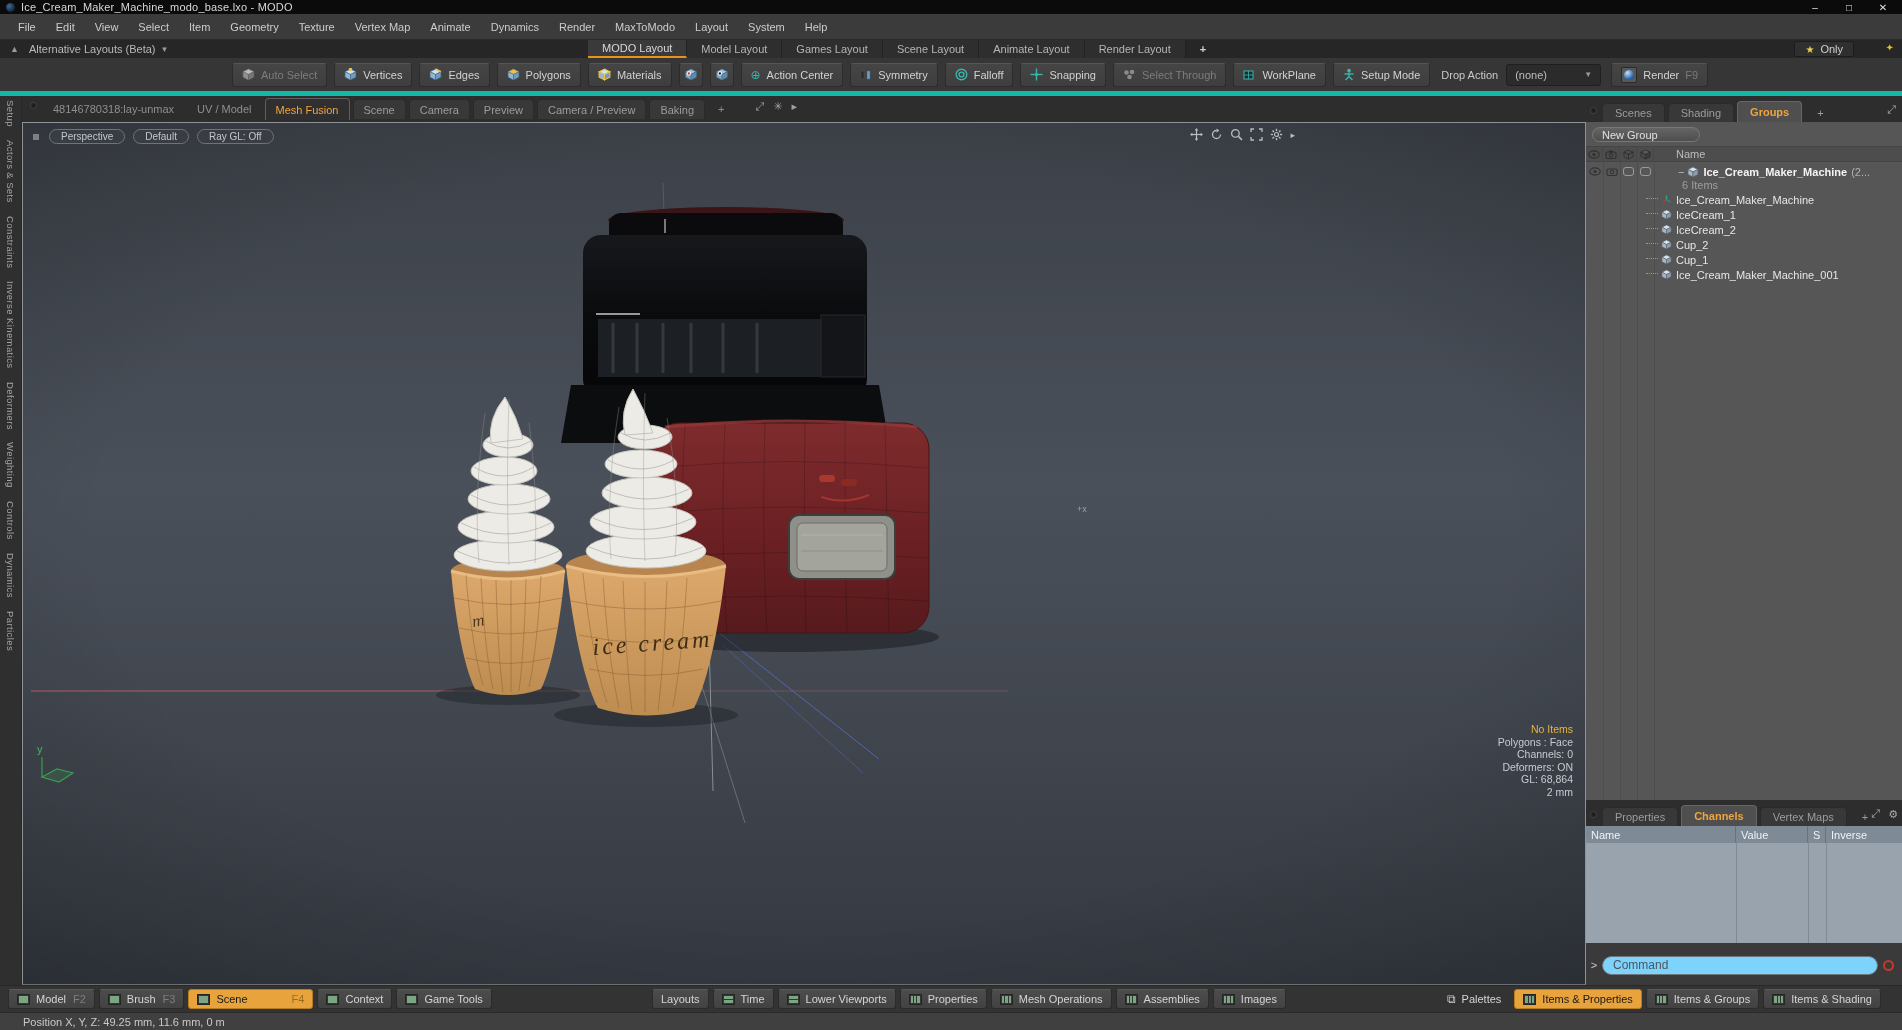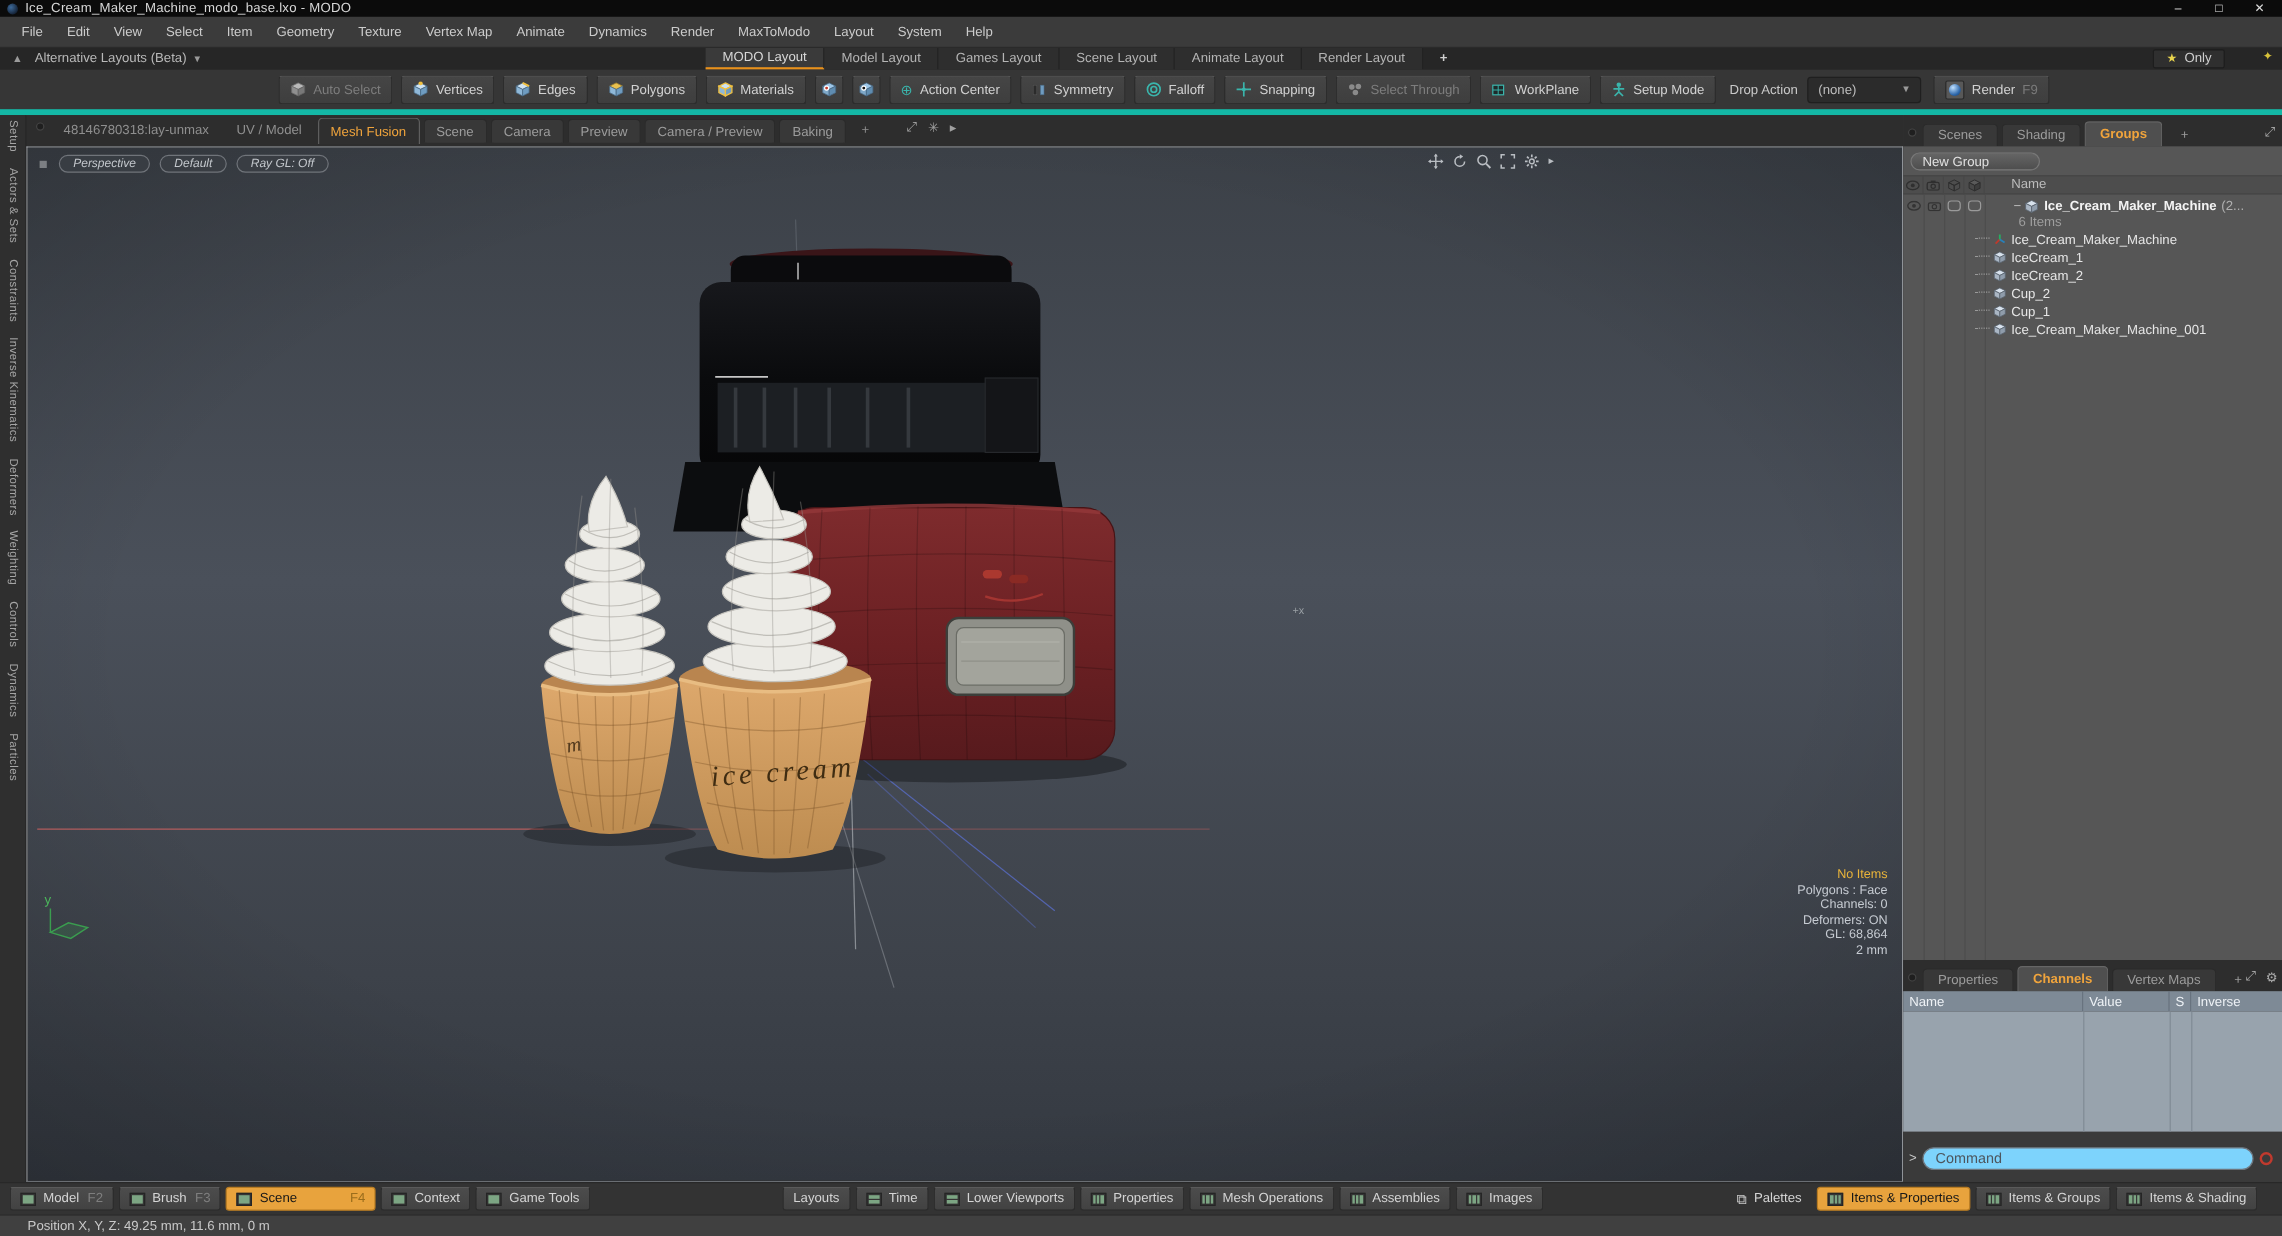--- a/index.html
+++ b/index.html
@@ -53,21 +53,21 @@
   #vp-tabs { left:22px; top:96px; width:1564px; height:26px; background:#2d2d2d; display:flex; align-items:center; padding:0 0 0 6px; }
   #vp-tabs .dot { width:7px; height:7px; border-radius:50%; background:#1f1f1f; border:1px solid #444; margin:0 6px 8px 2px; }
   .vtab2 { height:20px; display:flex; align-items:center; padding:0 10px; margin-right:3px; color:#9c9c9c; background:#383838; border:1px solid #2a2a2a; border-bottom:none; border-radius:4px 4px 0 0; cursor:default; white-space:nowrap; }
   .vtab2.flat { background:transparent; border:none; color:#8f8f8f; }
   .vtab2.active { background:#2f2f2f; border-color:#5e5e5e; color:#f0a43c; height:22px; }
   #vp-tab-icons { margin-left:18px; display:flex; align-items:center; gap:9px; padding-bottom:6px; color:#a0a0a0; }
 
   
   #viewport { left:22px; top:122px; width:1564px; height:863px; border:1px solid #8f9398; border-bottom-color:#6a6e73; overflow:hidden; cursor:crosshair; }
   #scene-svg { position:absolute; left:0; top:0; }
-  #vp-controls { position:absolute; left:10px; top:6px; display:flex; align-items:center; gap:8px;font-style:italic; }
+  #vp-controls { position:absolute; left:10px; top:6px; display:flex; align-items:center; gap:8px; }
   #vp-grip { width:6px; height:6px; background:#7c7f83; margin-right:2px; }
   .vpbtn { height:15px; border:1px solid #6f7control377; border:1px solid #70747a; border-radius:8px; background:rgba(58,62,68,.85); color:#c3c7cc; font-size:10px; display:flex; align-items:center; padding:0 11px; cursor:default; white-space:nowrap; }
   #vp-nav { position:absolute; right:290px; top:5px; display:flex; align-items:center; gap:7px; color:#b9bdc2; }
   #vp-nav svg { display:block; }
   #vp-stats { position:absolute; right:12px; top:600px; text-align:right; line-height:12.5px; color:#c6cbd2; font-size:10.5px; }
   #vp-stats .hl { color:#e8b33a; }
   #axis-widget { position:absolute; left:12px; top:618px; }
   #wp-label { position:absolute; left:1054px; top:381px; color:#9aa0a5; font-size:9px; }
 
   

